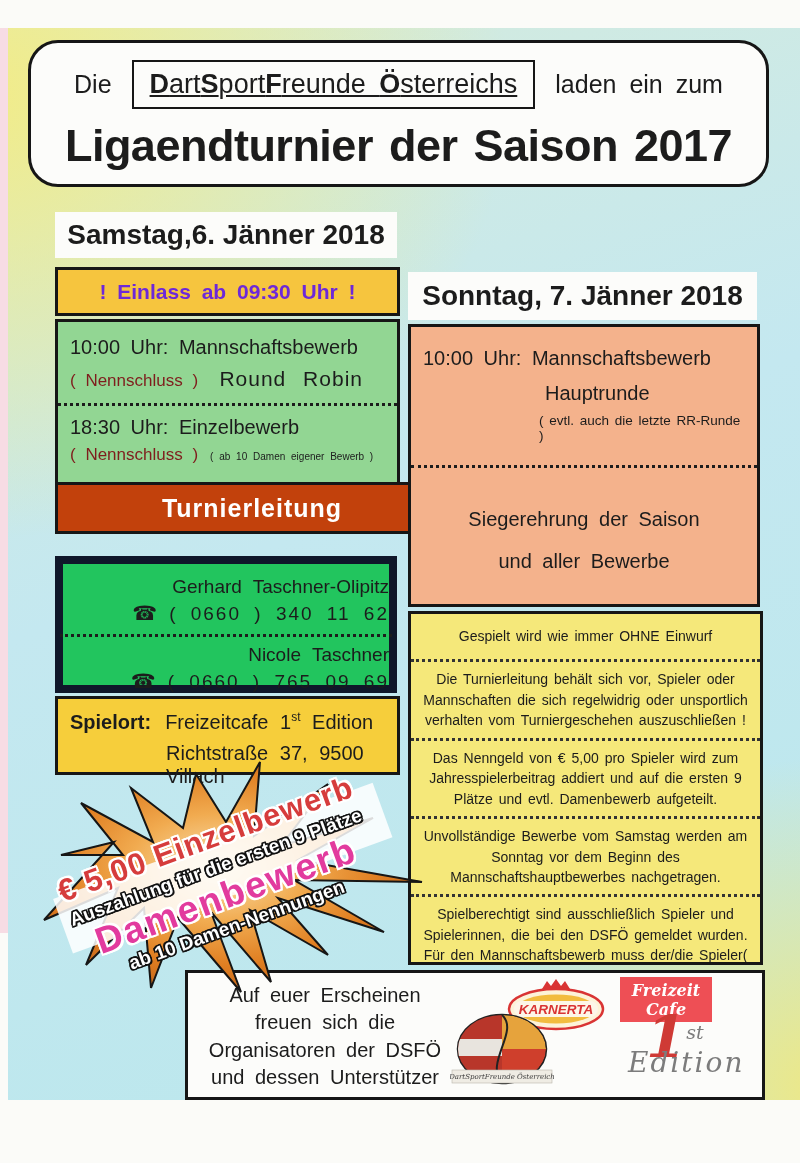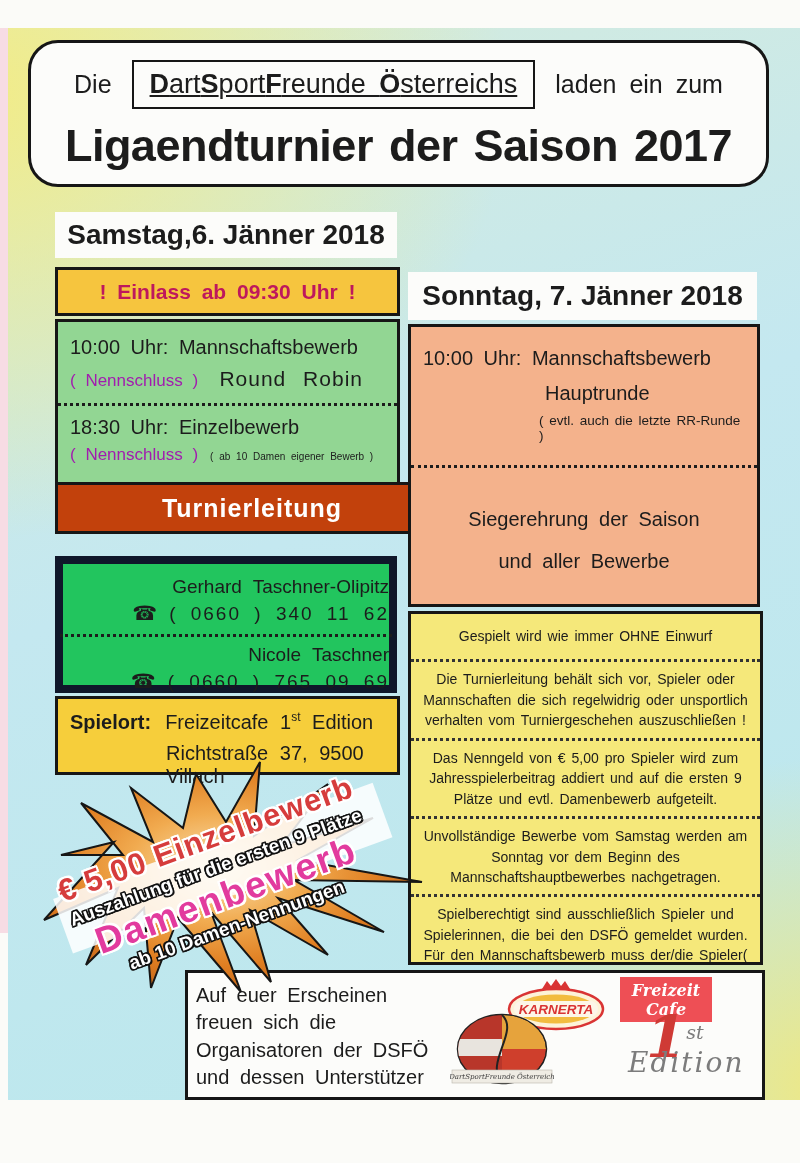--- a/index.html
+++ b/index.html
@@ -38,30 +38,30 @@
   }
 
   
   .sat-head {
     left:55px; top:212px; width:342px; height:46px; z-index:2; background:#fcfcfa;
     font-size:28px; font-weight:bold; display:flex; align-items:center; justify-content:center;
   }
   .einlass-box {
     left:55px; top:267px; width:345px; height:49px; z-index:2;
     background:#f6c53e; border:3px solid #161616;
-    color:#be185d; font-weight:bold; font-size:21px; word-spacing:5px;
+    color:#6d28d9; font-weight:bold; font-size:21px; word-spacing:5px;
     display:flex; align-items:center; justify-content:center;
   }
   .green-box {
     left:55px; top:319px; width:345px; height:183px; z-index:2;
     background:#92d693; border:3px solid #161616;
     font-size:20px; padding:14px 12px 0 12px; word-spacing:5px;
   }
   .sched-row2 { display:flex; justify-content:space-between; padding-right:22px; margin-top:8px; align-items:baseline; }
-  .nennschluss { color:#a21caf; font-size:17px; }
+  .nennschluss { color:#7f1d1d; font-size:17px; }
   .rr-detail { font-size:21px; letter-spacing:1px; word-spacing:10px; }
   .dotty { border-top:3px dotted #1c1c1c; margin:12px -12px 10px -12px; }
   .sched-row4 { display:flex; gap:12px; margin-top:6px; align-items:baseline; }
   .small-note { font-size:10px; color:#1c1c1c; word-spacing:3px; }
 
   .tl-head {
     left:55px; top:482px; width:394px; height:52px; z-index:2;
     background:#c2410c; border:3px solid #161616;
     color:#fff; font-weight:bold; font-size:25px; letter-spacing:1px;
     display:flex; align-items:center; justify-content:center;
@@ -124,21 +124,21 @@
   .rule-first { padding:12px 9px 13px 9px; }
   .rule-divider { border-top:3px dotted #333; }
 
   
   .footer-box {
     left:185px; top:970px; width:580px; height:130px; z-index:5;
     background:#fcfcfa; border:3px solid #161616;
   }
   .footer-text {
     position:absolute; left:8px; top:9px; width:258px;
-    text-align:left; font-size:20px; line-height:1.37; word-spacing:5px;
+    text-align:center; font-size:20px; line-height:1.37; word-spacing:5px;
   }
   .karnerta { position:absolute; left:318px; top:4px; width:100px; height:54px; }
   .freizeit {
     position:absolute; left:432px; top:4px; width:92px; height:45px;
     background:#ee4f55; color:#fff; text-align:center;
     font-family:"DejaVu Serif", serif; font-style:italic; font-weight:bold;
     font-size:16px; line-height:1.2; padding-top:4px; box-sizing:border-box;
   }
   .dsfo-logo { position:absolute; left:262px; top:38px; width:104px; height:88px; }
   .edition { position:absolute; left:440px; top:40px; width:130px; height:84px; font-family:"DejaVu Serif", serif; font-style:italic; }

